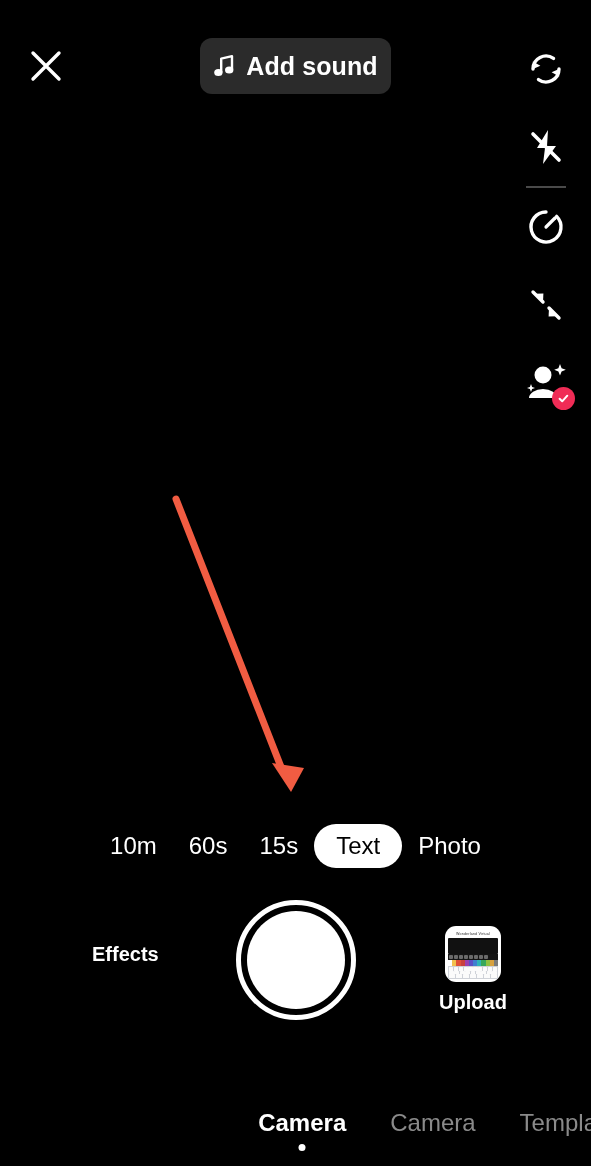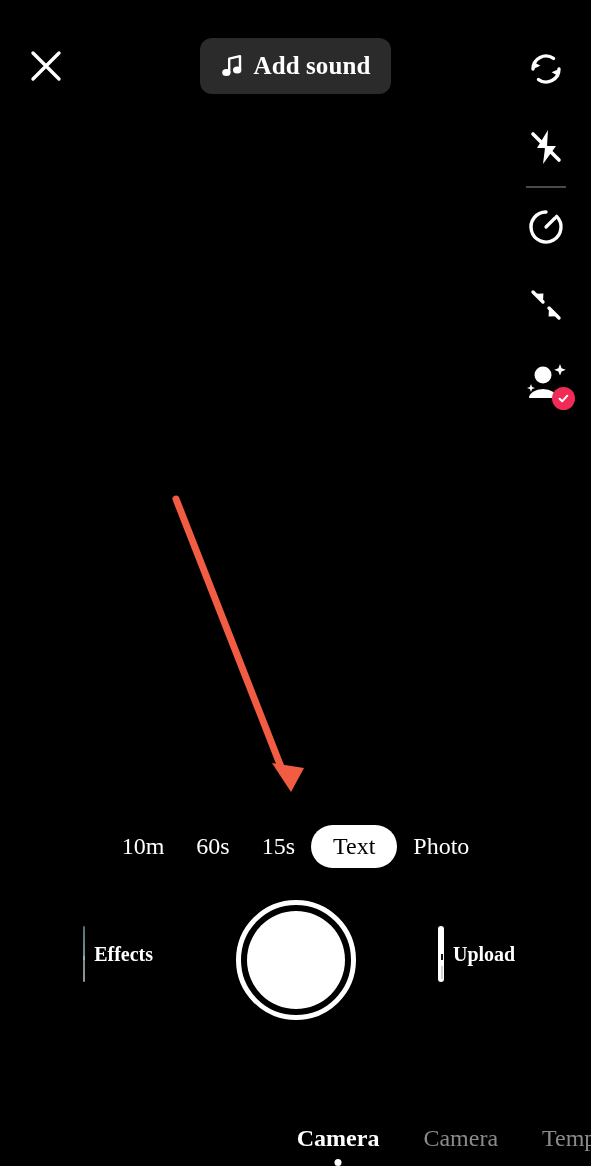--- a/index.html
+++ b/index.html
@@ -6,21 +6,20 @@
   html, body {
     width:591px; height:1166px;
     background:#000;
     font-family:"Liberation Sans", sans-serif;
     overflow:hidden;
   }
   #screen {
     position:relative;
     width:591px; height:1008px;
     background:#000;
-    font-family:Liberation Serif, serif;
   }
 
   
   #top-bar {
     position:absolute; top:0; left:0; width:591px; height:132px;
   }
   #close-btn {
     position:absolute; left:27px; top:47px;
     width:38px; height:38px;
     display:flex; align-items:center; justify-content:center;
@@ -93,21 +92,21 @@
     width:591px; height:120px;
   }
   #effects-btn {
     position:absolute; left:83px; top:26px;
     width:70px;
     display:flex; align-items:center; gap:9px;
   }
   #upload-btn {
     position:absolute; left:438px; top:26px;
     width:70px;
-    display:flex; flex-direction:row; align-items:center; gap:9px;
+    display:flex; flex-direction:column; align-items:center; gap:9px;
   }
   .side-label {
     color:#fff; font-size:20px; font-weight:bold;
   }
   .thumb {
     width:56px; height:56px;
     border-radius:11px;
     overflow:hidden;
     position:relative;
   }
@@ -190,23 +189,23 @@
   #shutter-btn .inner {
     width:98px; height:98px;
     border-radius:50%;
     background:#fff;
   }
 
   
   #bottom-tabs {
     position:absolute; left:0; top:1094px;
     width:591px; height:72px;
-    display:flex; align-items:flex-end; justify-content:flex-end;
+    display:flex; align-items:center; justify-content:flex-end;
     gap:44px;
-    padding-right:2px;
+    padding-right:16px;
   }
   .tab {
     position:relative;
     font-size:24px;
     padding-bottom:14px;
     white-space:nowrap;
   }
   .tab.active { color:#fff; font-weight:bold; }
   .tab.inactive { color:#8a8a8a; }
   .tab .dot {

